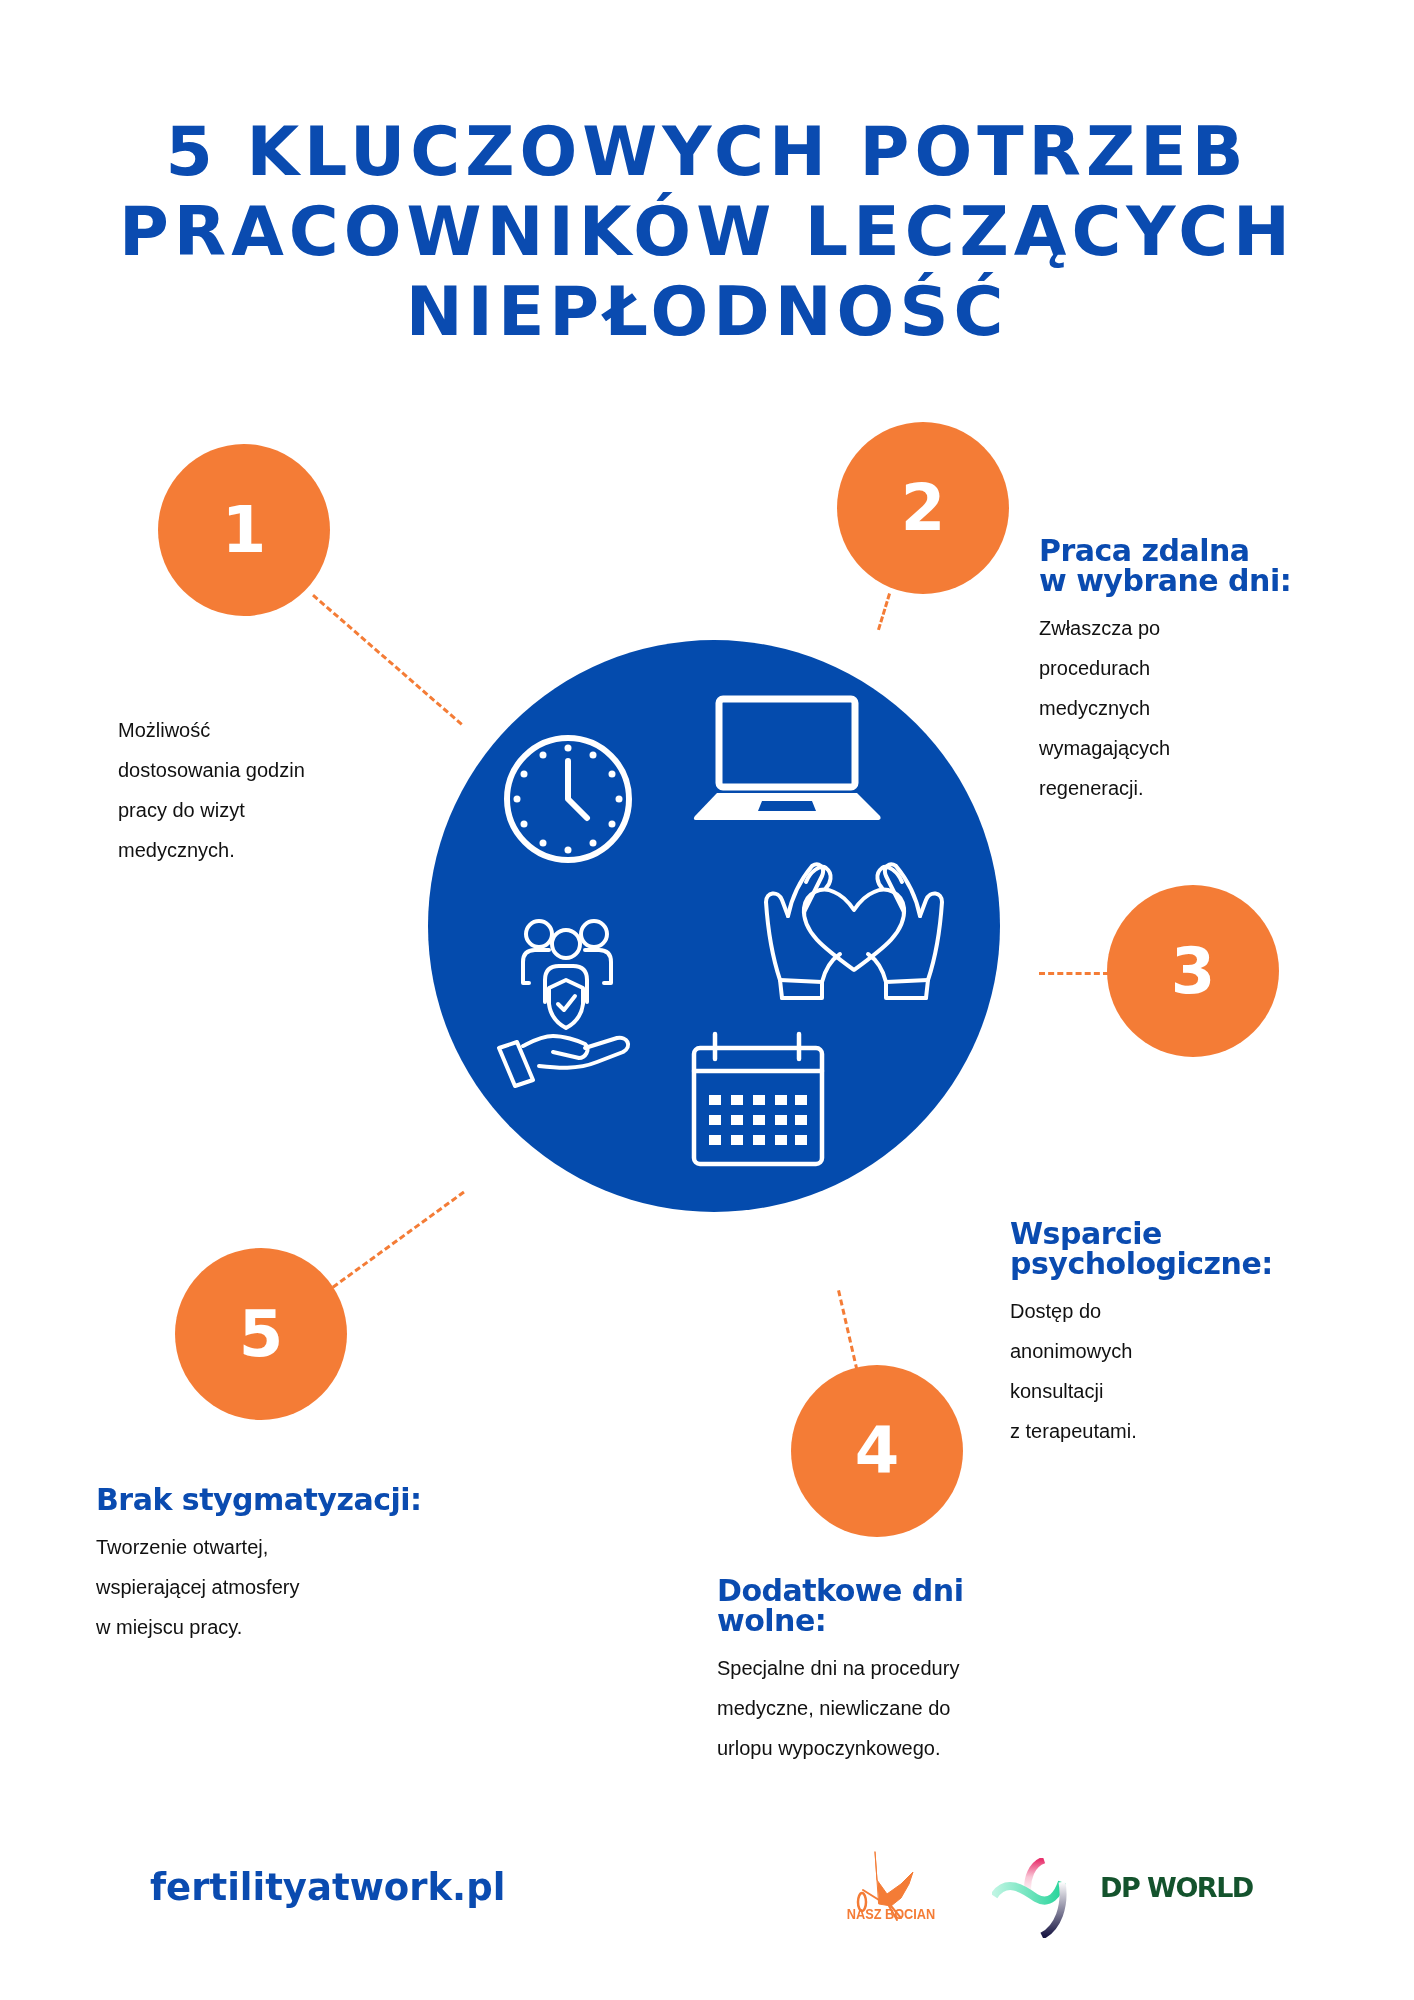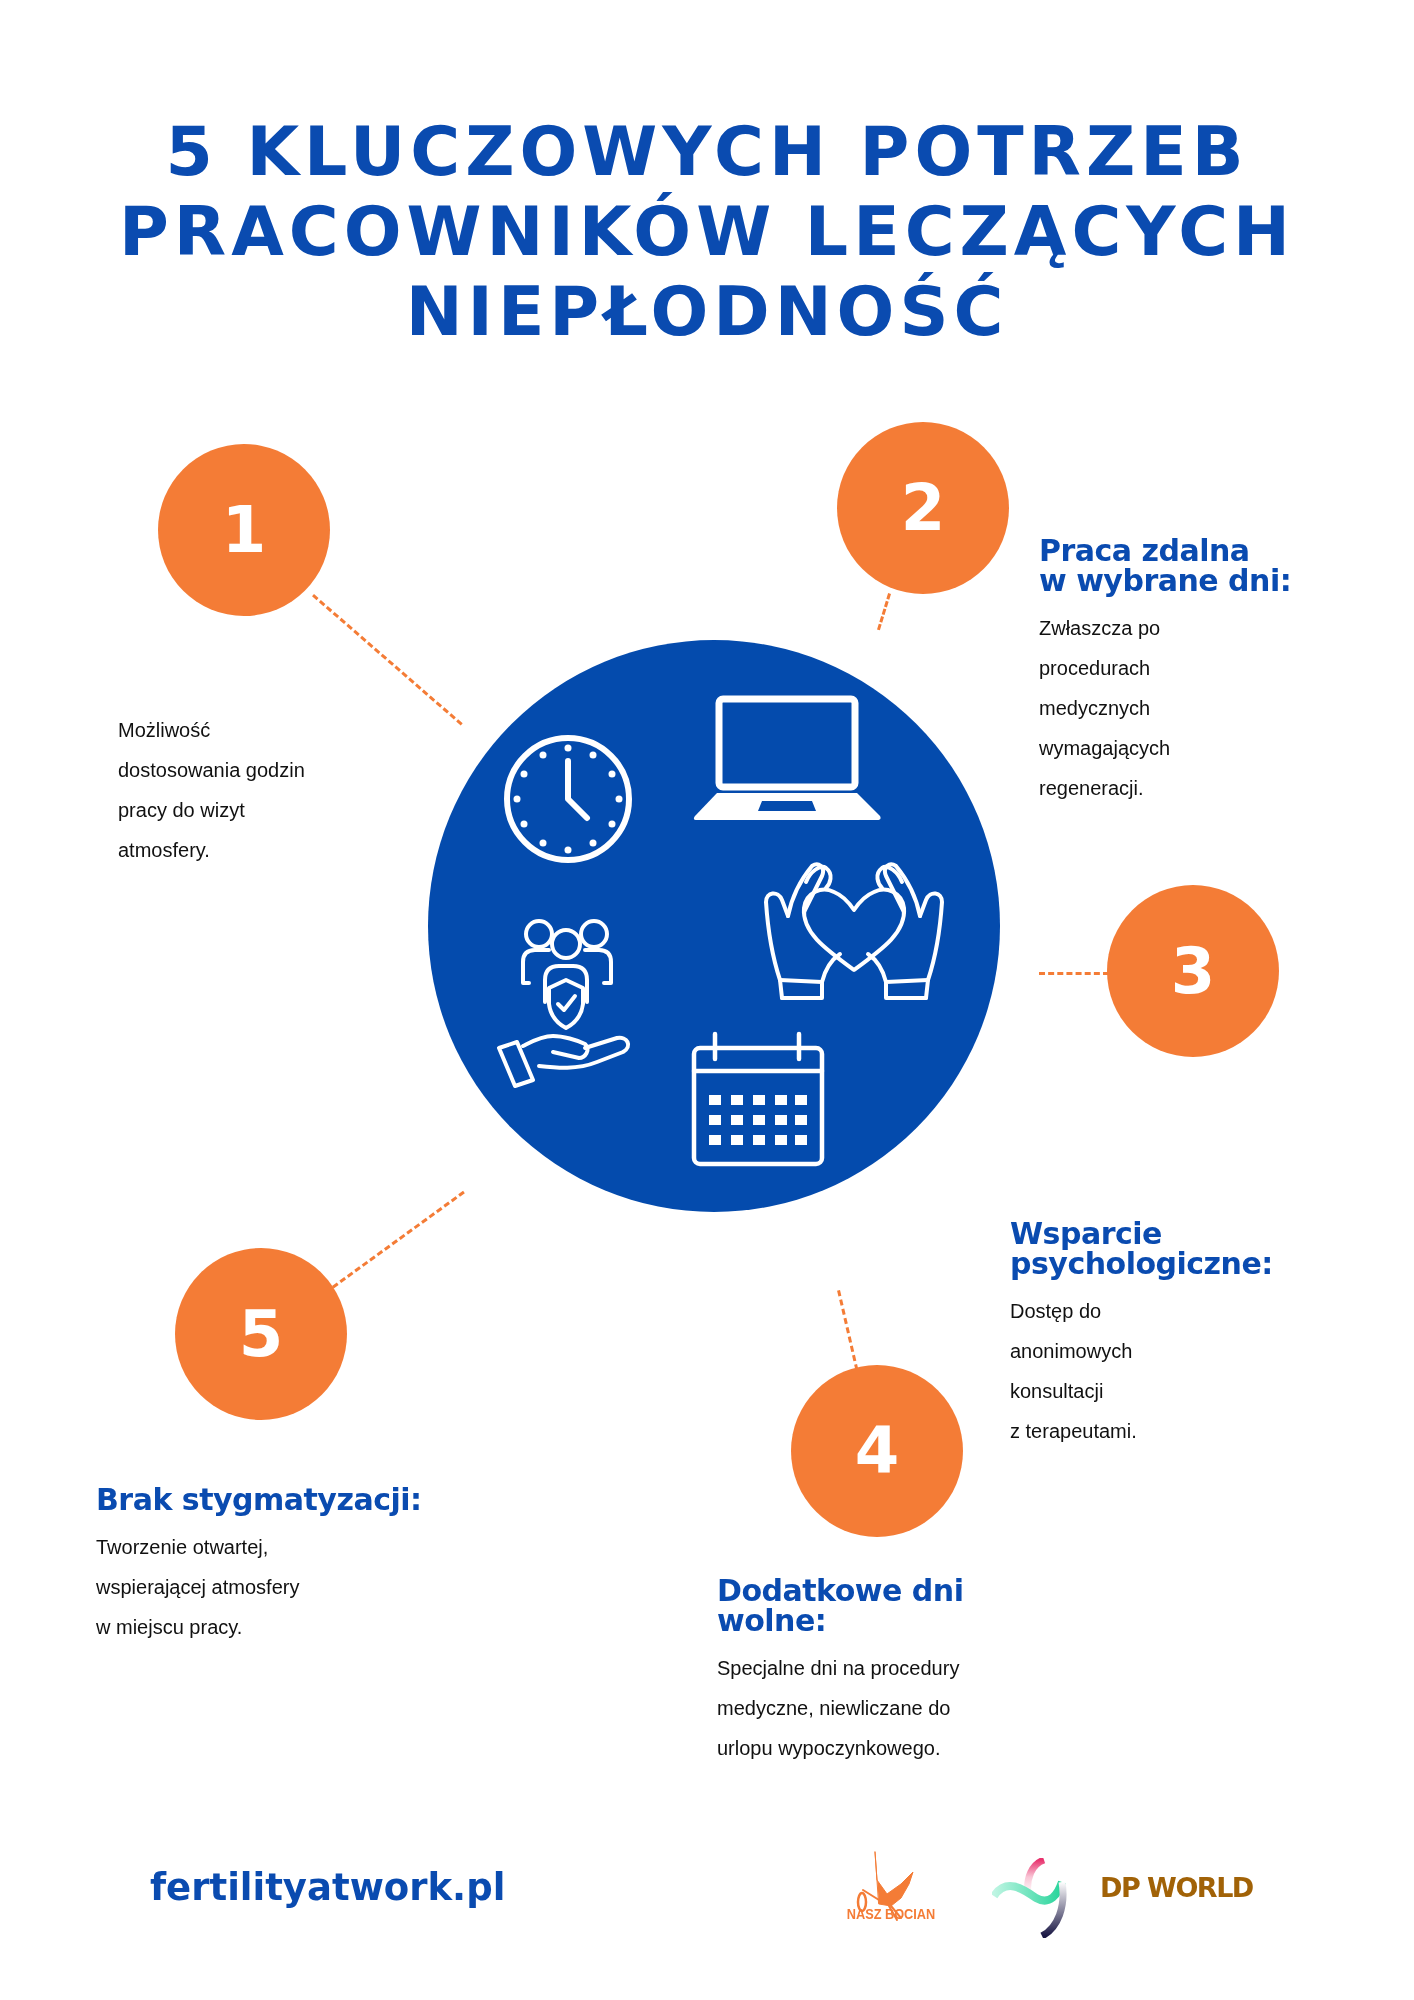--- a/index.html
+++ b/index.html
@@ -11,21 +11,21 @@
   .dash{position:absolute;height:0;border-top:3px dashed #f47c36;transform-origin:0 0;}
   .block{position:absolute;}
   .block h2{margin:0;color:#0a4bb0;font-family:"DejaVu Sans",sans-serif;font-weight:bold;font-size:30px;line-height:30px;letter-spacing:-0.5px;}
   .block p{margin:12px 0 0 0;color:#111;font-family:"Liberation Sans",sans-serif;font-size:20px;line-height:40px;}
   .block p span{display:block;white-space:nowrap;}
   .icon{position:absolute;}
   .footer-url{position:absolute;left:150px;top:1866px;color:#0a4bb0;font-family:"DejaVu Sans",sans-serif;font-weight:bold;font-size:37px;}
   .bocian{position:absolute;left:835px;top:1850px;width:110px;height:80px;}
   .bocian-label{position:absolute;left:835px;top:1905px;width:112px;text-align:center;color:#f47c36;font-family:"Liberation Sans",sans-serif;font-weight:bold;font-size:15px;transform:scaleX(0.85);}
   .dpw{position:absolute;left:992px;top:1858px;width:90px;height:80px;}
-  .dpw-label{position:absolute;left:1100px;top:1872px;color:#a16207;font-family:"DejaVu Sans",sans-serif;font-weight:bold;font-size:27px;letter-spacing:-1.5px;}
+  .dpw-label{position:absolute;left:1100px;top:1872px;color:#14532d;font-family:"DejaVu Sans",sans-serif;font-weight:bold;font-size:27px;letter-spacing:-1.5px;}
 </style>
 </head>
 <body>
 
 <div class="title">
   <div>5 KLUCZOWYCH POTRZEB</div>
   <div>PRACOWNIKÓW LECZĄCYCH</div>
   <div>NIEPŁODNOŚĆ</div>
 </div>
 
@@ -124,21 +124,21 @@
 <div class="num" style="left:837px;top:422px;">2</div>
 <div class="num" style="left:1107px;top:885px;">3</div>
 <div class="num" style="left:791px;top:1365px;">4</div>
 <div class="num" style="left:175px;top:1248px;">5</div>
 
 <div class="block" style="left:118px;top:698px;">
   <p>
     <span>Możliwość</span>
     <span>dostosowania godzin</span>
     <span>pracy do wizyt</span>
-    <span>atmosfery.</span>
+    <span>medycznych.</span>
   </p>
 </div>
 
 <div class="block" style="left:1039px;top:536px;">
   <h2>
     <span style="display:block">Praca zdalna</span>
     <span style="display:block">w wybrane dni:</span>
   </h2>
   <p>
     <span>Zwłaszcza po</span>

